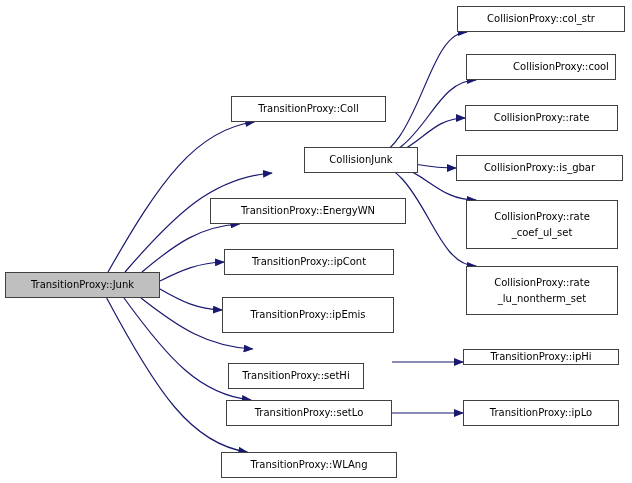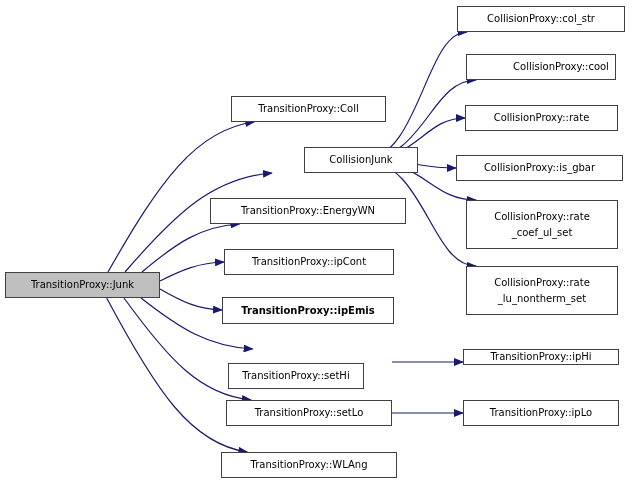--- a/index.html
+++ b/index.html
@@ -42,21 +42,21 @@
         <path d="M392,362 C431.05,362 434.6,362 463,362" fill="none" stroke="#191970" stroke-width="1.2" marker-end="url(#arrow)"></path>
         <path d="M392,413 C431.05,413 434.6,413 463,413" fill="none" stroke="#191970" stroke-width="1.2" marker-end="url(#arrow)"></path>
       </g>
   </svg>
 
   <div class="node root" style="left:5px;top:272px;width:155px;height:26px;">TransitionProxy::Junk</div>
   <div class="node" style="left:231px;top:96px;width:155px;height:26px;">TransitionProxy::Coll</div>
   <div class="node" style="left:256px;top:147px;width:114px;height:26px;margin-left:48px;">CollisionJunk</div>
   <div class="node" style="left:210px;top:198px;width:196px;height:26px;">TransitionProxy::EnergyWN</div>
   <div class="node" style="left:224px;top:249px;width:170px;height:26px;">TransitionProxy::ipCont</div>
-  <div class="node" style="left:222px;top:297px;width:172px;height:27px;font-weight:bold;">TransitionProxy::ipEmis</div>
+  <div class="node" style="left:222px;top:297px;width:172px;height:36px;">TransitionProxy::ipEmis</div>
   <div class="node" style="left:228px;top:349px;width:136px;height:26px;margin-top:14px;">TransitionProxy::setHi</div>
   <div class="node" style="left:226px;top:400px;width:166px;height:26px;">TransitionProxy::setLo</div>
   <div class="node" style="left:221px;top:452px;width:176px;height:26px;">TransitionProxy::WLAng</div>
 
   <div class="node" style="left:457px;top:6px;width:168px;height:26px;">CollisionProxy::col_str</div>
   <div class="node" style="left:466px;top:54px;width:150px;height:26px;padding-left:40px;">CollisionProxy::cool</div>
   <div class="node" style="left:465px;top:105px;width:153px;height:26px;">CollisionProxy::rate</div>
   <div class="node" style="left:456px;top:155px;width:167px;height:26px;">CollisionProxy::is_gbar</div>
   <div class="node" style="left:466px;top:200px;width:152px;height:49px;">CollisionProxy::rate
 _coef_ul_set</div>

